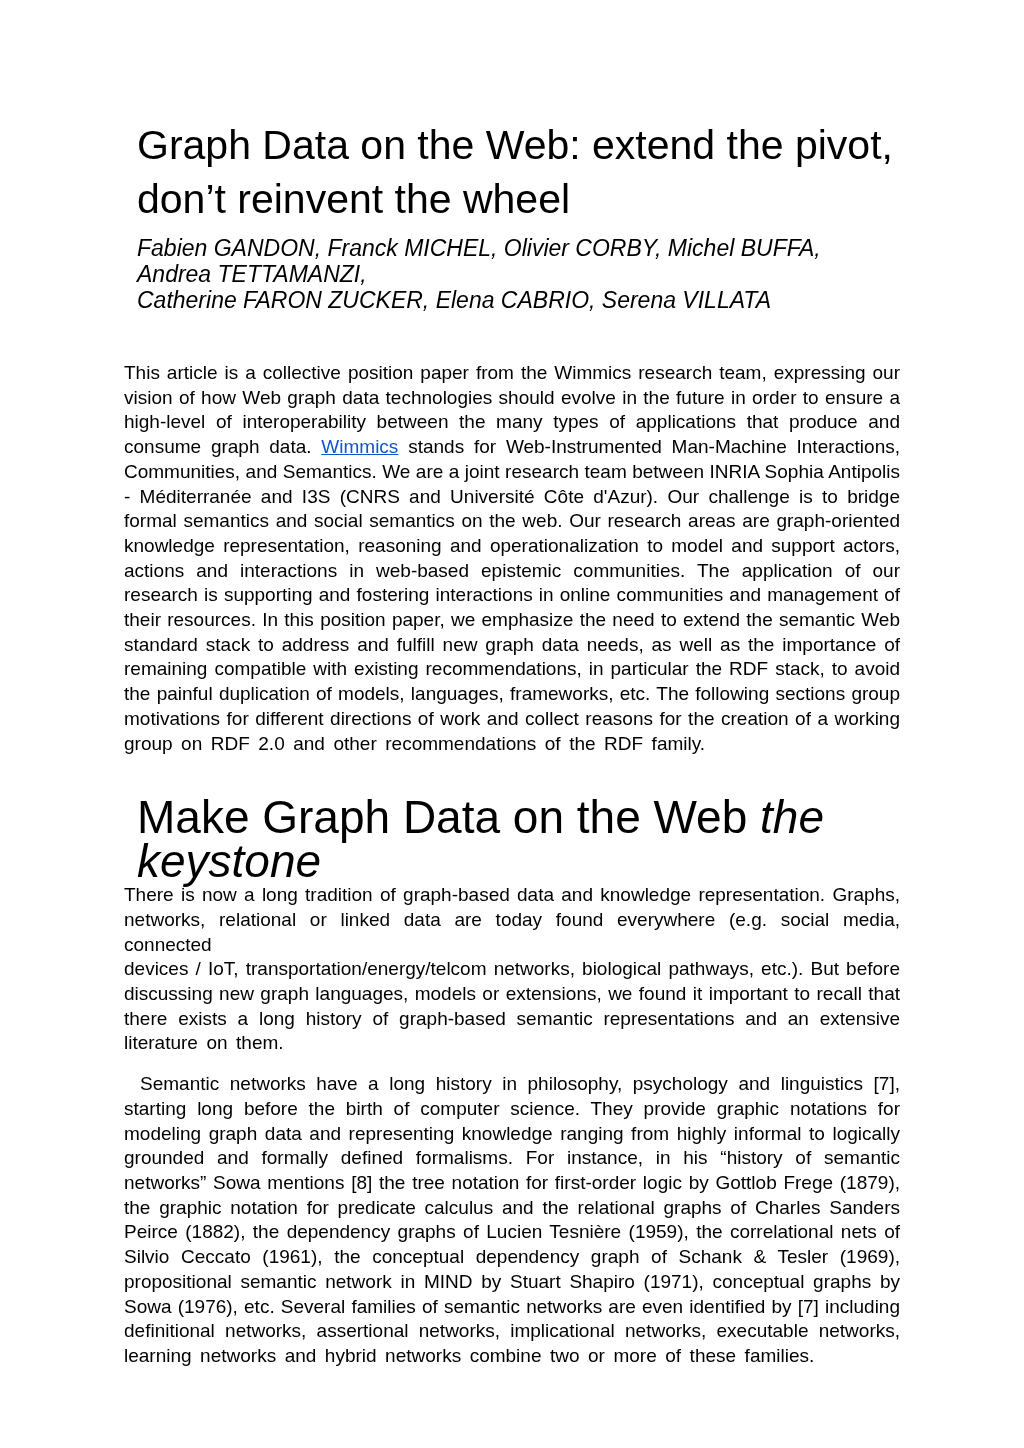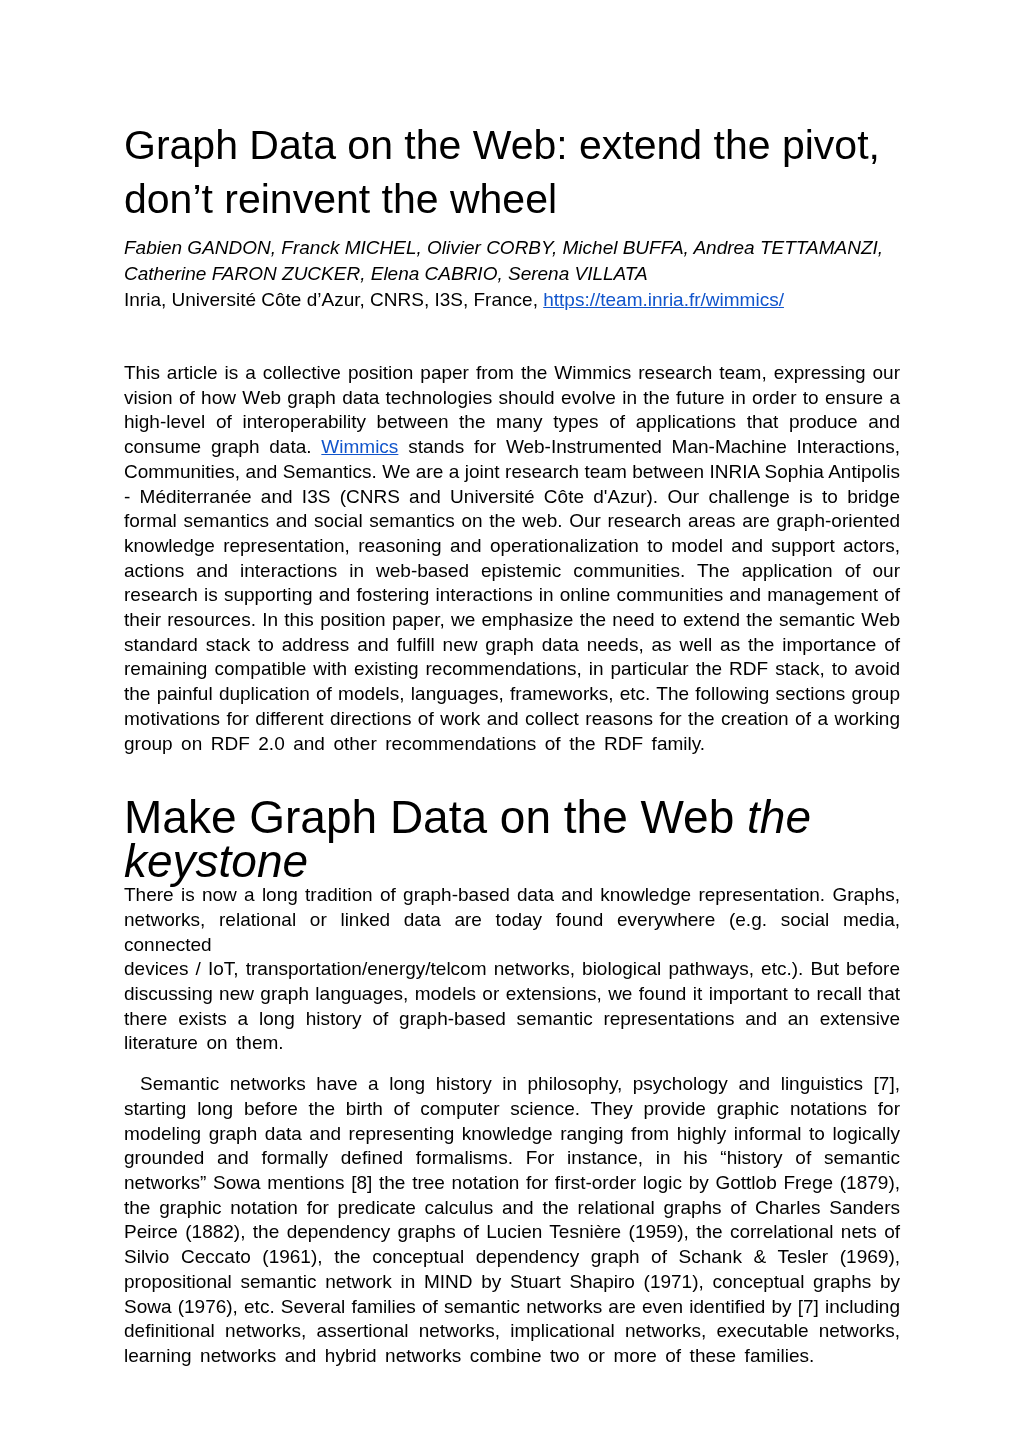--- a/index.html
+++ b/index.html
@@ -18,21 +18,21 @@
   }
   .title {
     margin-top: 118px;
     font-size: 41px;
     line-height: 54px;
     font-weight: 400;
     letter-spacing: 0;
   }
   .byline {
     margin-top: 9px;
-    font-size: 19px;
+    font-size: 23px;
     line-height: 26px;
   }
   .body-text {
     font-size: 19px;
     line-height: 24.7px;
   }
   .abstract { margin-top: 48px; }
   .heading {
     margin-top: 39px;
     font-size: 46px;
@@ -50,20 +50,21 @@
   }
   .line.last {
     text-align-last: left;
     word-spacing: 0.17em;
   }
   .no-justify .line,
   .no-justify .line.last {
     text-align: left;
     text-align-last: left;
     word-spacing: normal;
+    margin-left: 13px;
   }
   .indent-first .line:first-child { text-indent: 16px; }
 
   .italic { font-style: italic; }
   a.doclink {
     color: #1155cc;
     text-decoration: underline;
     cursor: pointer;
   }
 </style>
@@ -74,21 +75,20 @@
   <div class="content">
 
     <h1 class="title no-justify" style="margin-bottom:0; margin-top:118px;">
         <div class="line">Graph Data on the Web: extend the pivot,</div>
         <div class="line last">don’t reinvent the wheel</div>
       </h1>
 
     <div class="byline no-justify">
         <div class="line"><span class="italic">Fabien GANDON, Franck MICHEL, Olivier CORBY, Michel BUFFA, Andrea TETTAMANZI,</span></div>
         <div class="line"><span class="italic">Catherine FARON ZUCKER, Elena CABRIO, Serena VILLATA</span></div>
-        <div class="line last">Inria, Université Côte d’Azur, CNRS, I3S, France, <a href="#" class="doclink">https://team.inria.fr/wimmics/</a></div>
       </div>
 
     <div class="body-text abstract">
         <div class="line">This article is a collective position paper from the Wimmics research team, expressing our</div>
         <div class="line">vision of how Web graph data technologies should evolve in the future in order to ensure a</div>
         <div class="line">high-level of interoperability between the many types of applications that produce and</div>
         <div class="line">consume graph data. <a href="#" class="doclink">Wimmics</a> stands for Web-Instrumented Man-Machine Interactions,</div>
         <div class="line">Communities, and Semantics. We are a joint research team between INRIA Sophia Antipolis</div>
         <div class="line">- Méditerranée and I3S (CNRS and Université Côte d'Azur). Our challenge is to bridge</div>
         <div class="line">formal semantics and social semantics on the web. Our research areas are graph-oriented</div>

